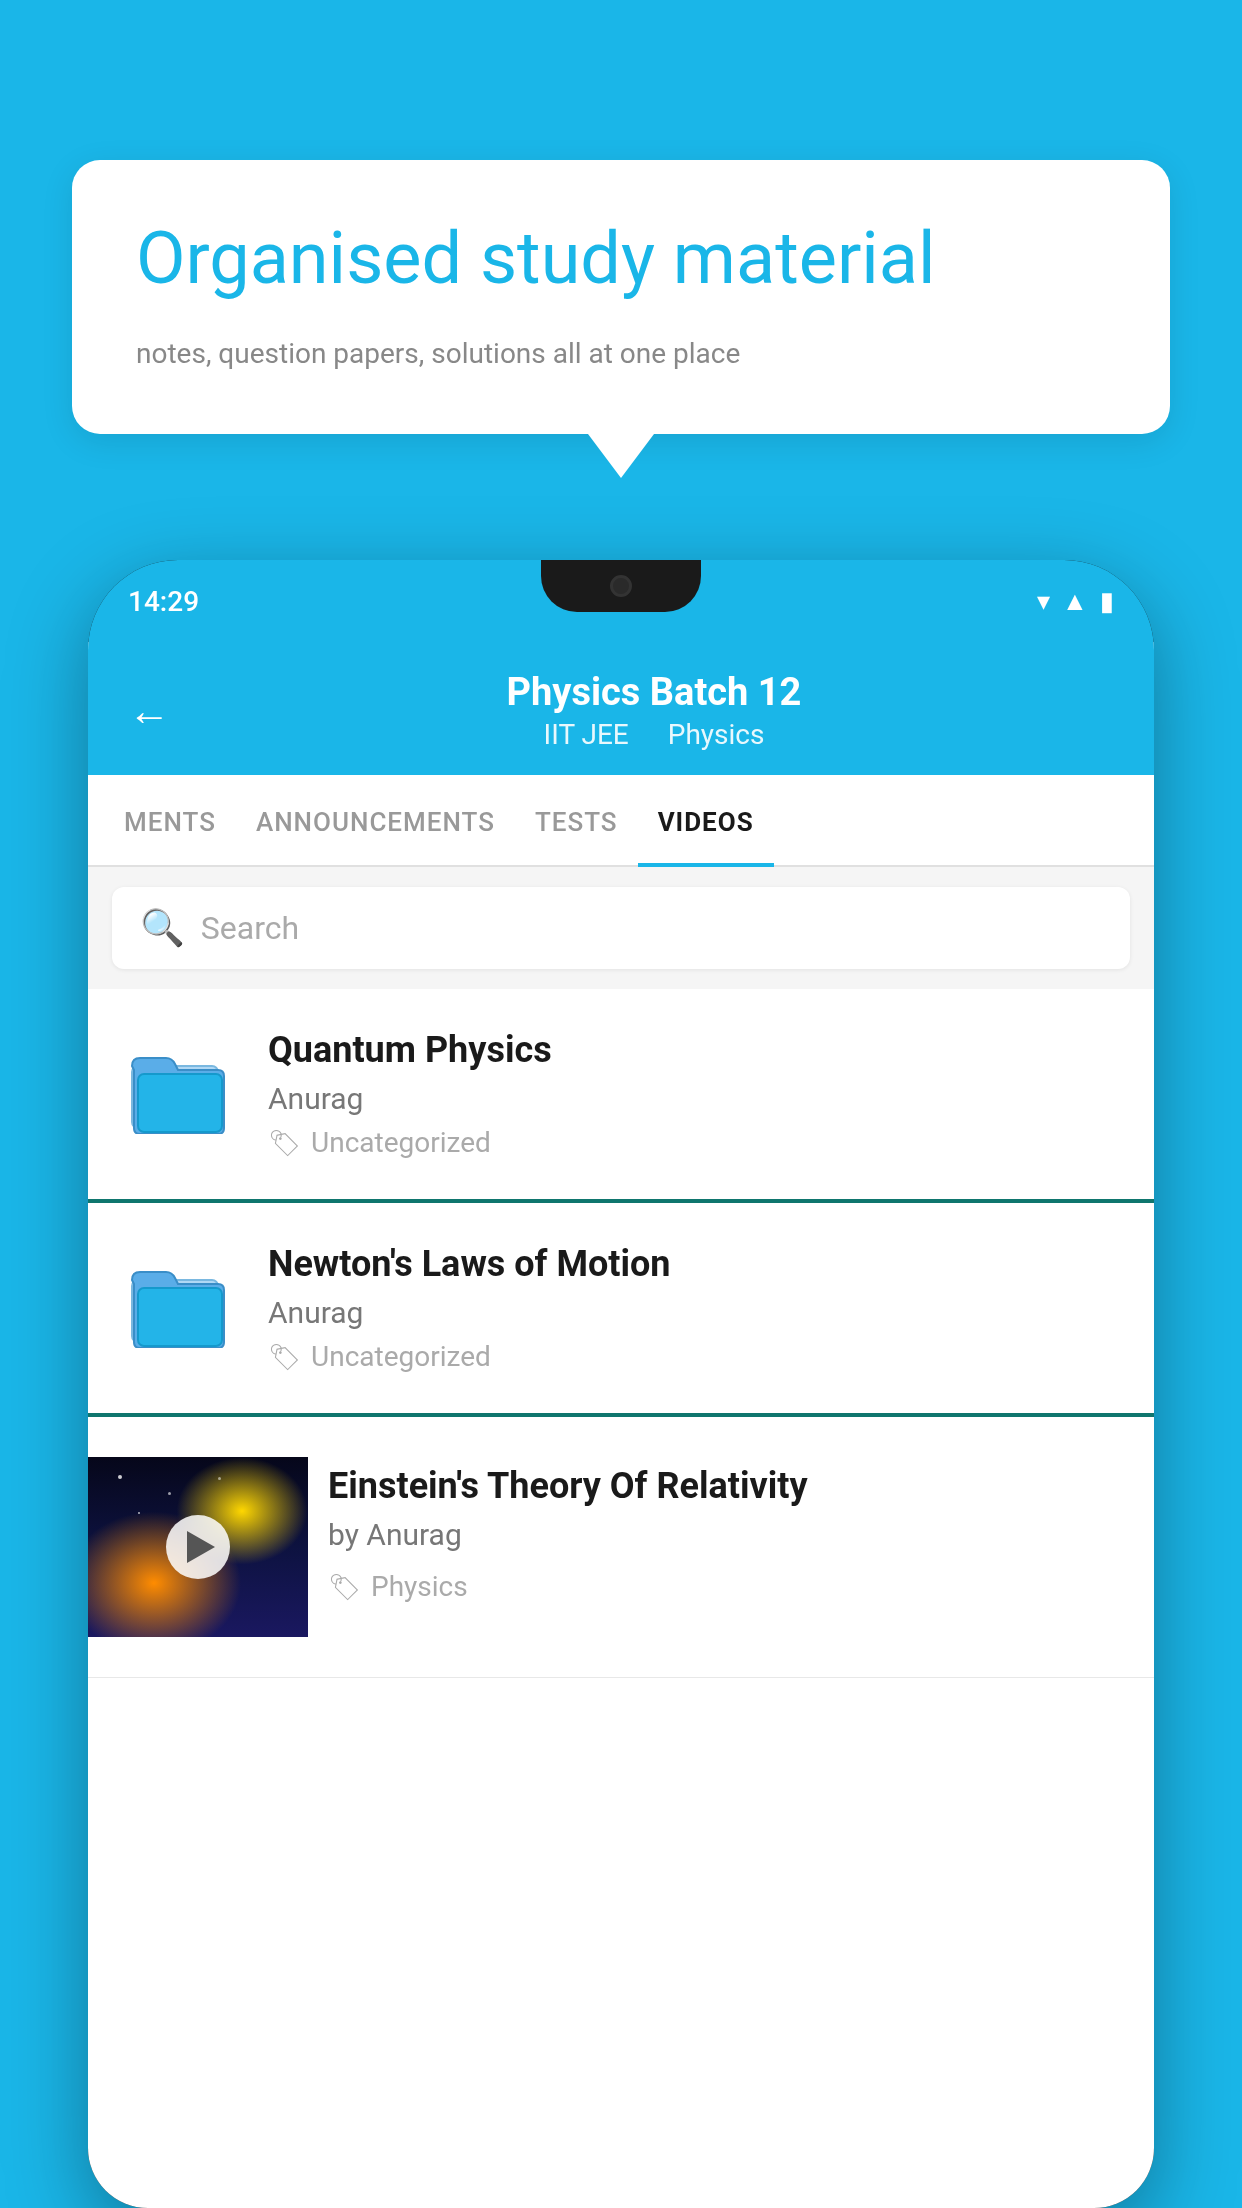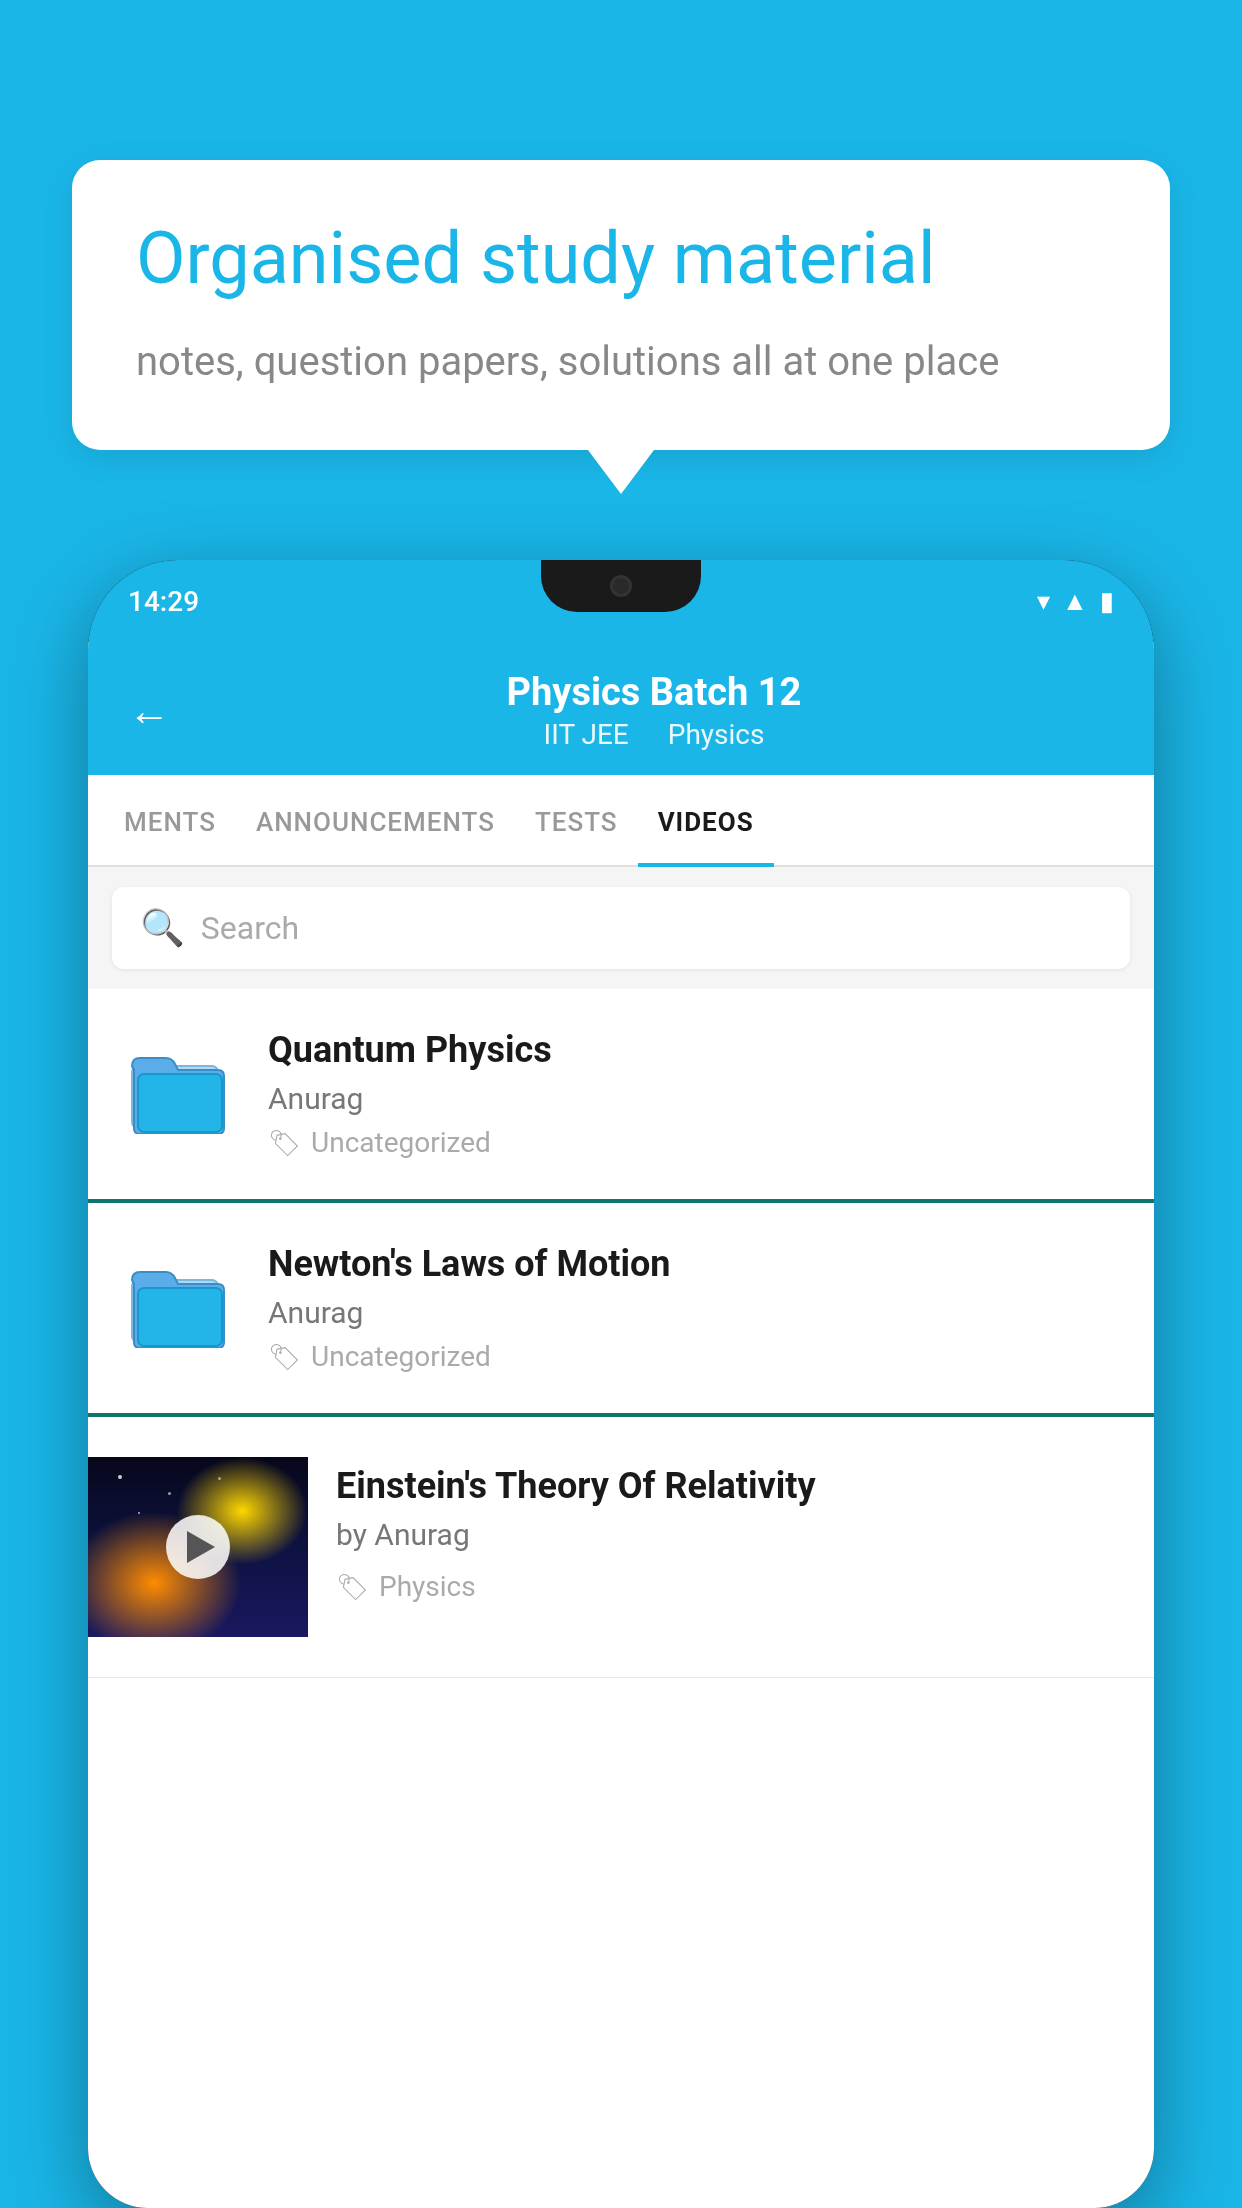--- a/index.html
+++ b/index.html
@@ -38,21 +38,21 @@
       border-top: 48px solid #fff;
     }
     .bubble-title {
       font-size: 72px;
       font-weight: 400;
       color: #1ab6e8;
       line-height: 1.2;
       margin-bottom: 32px;
     }
     .bubble-subtitle {
-      font-size: 40px;
+      font-size: 28px;
       color: #888;
       font-weight: 400;
       line-height: 1.4;
     }
 
     
     .phone-frame {
       position: absolute;
       top: 560px;
       left: 88px;
@@ -276,21 +276,21 @@
     }
     .tag-icon {
       font-size: 26px;
       color: #aaa;
     }
 
     
     .einstein-item {
       display: flex;
       align-items: flex-start;
-      gap: 28px;
+      gap: 20px;
       padding: 40px 32px 40px 0;
       border-bottom: 1px solid #e8e8e8;
     }
     .einstein-thumbnail {
       width: 220px;
       height: 180px;
       flex-shrink: 0;
       background: linear-gradient(135deg, #0a0a2e 0%, #1a1a4e 40%, #2a2a6e 60%, #ff8c00 80%, #ffd700 100%);
       position: relative;
       overflow: hidden;

